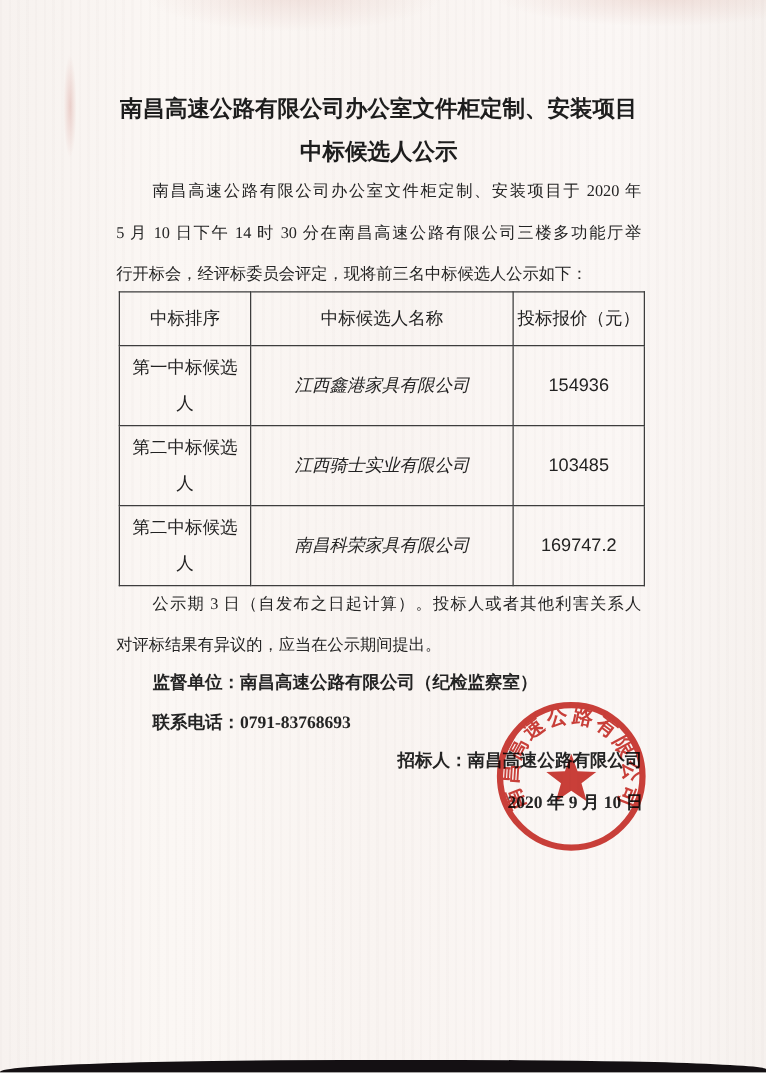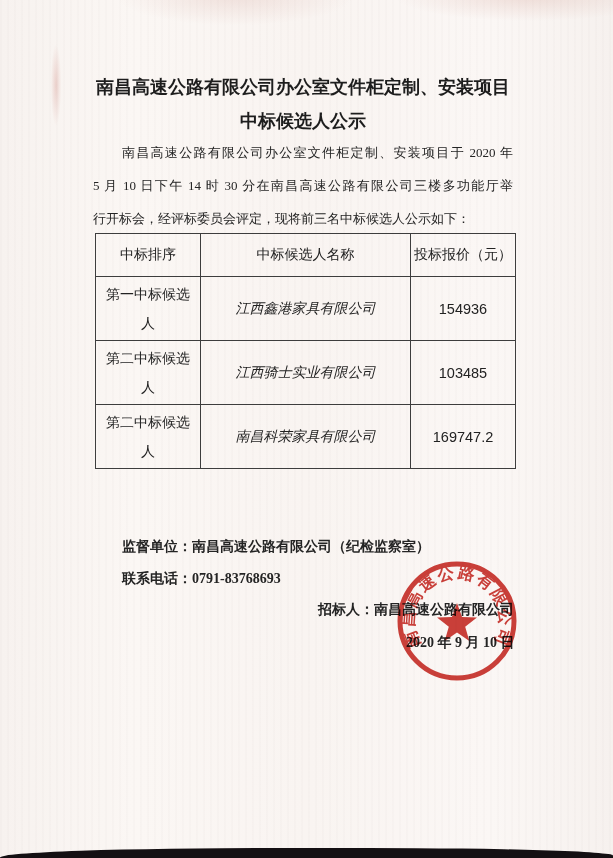--- a/index.html
+++ b/index.html
@@ -121,20 +121,24 @@
         <td class="price">103485</td>
       </tr>
       <tr class="datarow">
         <td class="rank">第二中标候选人</td>
         <td class="name">南昌科荣家具有限公司</td>
         <td class="price">169747.2</td>
       </tr>
     </tbody>
       </table>
 
+    <div class="para" id="notice">
+      <div class="line jline indent">公示期 3 日（自发布之日起计算）。投标人或者其他利害关系人</div>
+      <div class="line">对评标结果有异议的，应当在公示期间提出。</div>
+    </div>
 
     <div class="sline" id="supervisor">监督单位：南昌高速公路有限公司（纪检监察室）</div>
     <div class="sline" id="contact">联系电话：0791-83768693</div>
     <div class="sline" id="bidder">招标人：南昌高速公路有限公司</div>
     <div class="sline" id="dateline">2020 年 9 月 10 日</div>
   </div>
 
   <svg class="stamp" viewBox="0 0 126 126">
     <circle cx="63" cy="63" r="57" fill="none" stroke-width="5" stroke="#c9302a"></circle>
     <path id="seal-arc" d="M 31.6 92.3 A 43 43 0 1 1 94.4 92.3" fill="none"></path>

